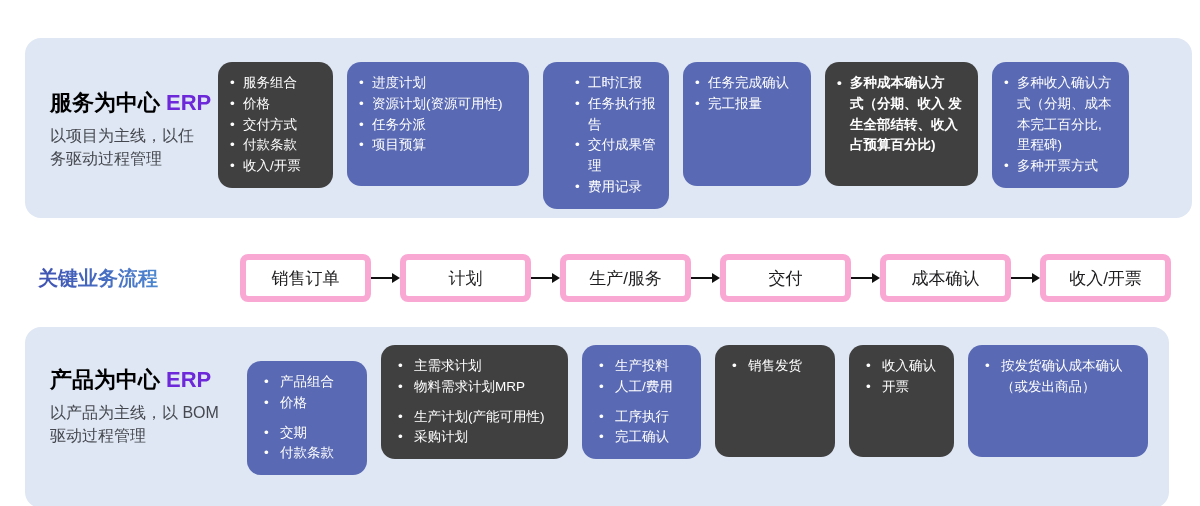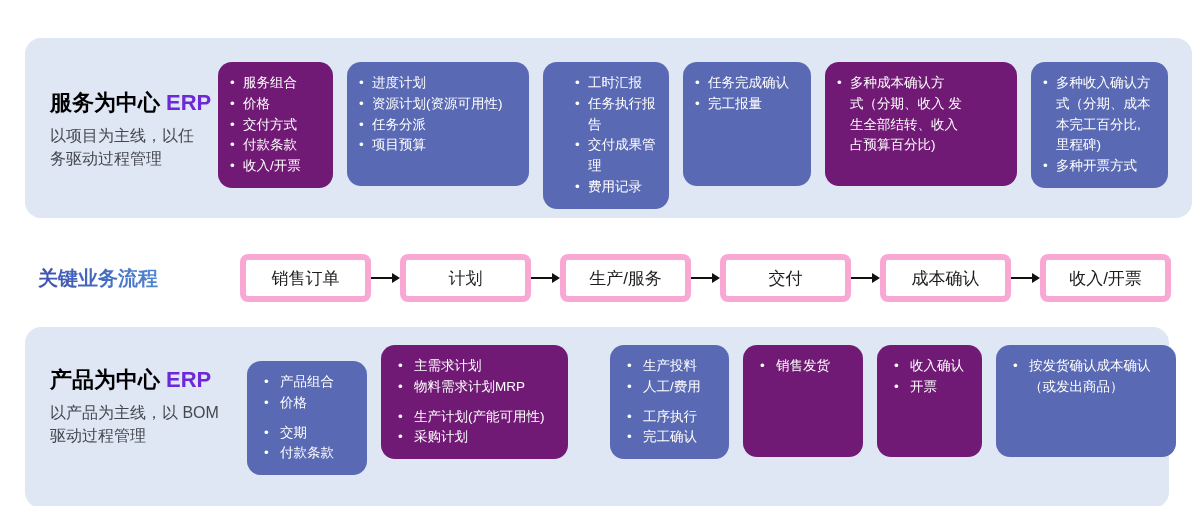--- a/index.html
+++ b/index.html
@@ -46,44 +46,44 @@
 
   
   .feature-box {
     border-radius: 14px;
     padding: 11px 9px 11px 12px;
     color: #ffffff;
     font-size: 13.5px;
     line-height: 1.54;
     flex: 0 0 auto;
   }
-  .feature-box.teal   { background: #701a75; }
+  .feature-box.teal   { background: #404040; }
   .feature-box.purple { background: #5969b3; }
   .top-band .feature-box    { min-height: 124px; }
   .bottom-band .feature-box { min-height: 112px; padding-left: 14px; }
 
   .feature-box ul { list-style: none; }
   .feature-box li {
     position: relative;
     padding-left: 13px;
     white-space: pre-line;
   }
   .feature-box li::before {
     content: "\2022";
     position: absolute; left: 0; top: 0;
   }
   .bottom-band .feature-box li { padding-left: 19px; }
   .bottom-band .feature-box li::before { left: 3px; }
   .feature-box li.gap-top { margin-top: 9px; }
 
   
   .tb1 { width: 115px; } .tb2 { width: 182px; } .tb3 { width: 126px; padding-left: 32px; }
-  .tb4 { width: 128px; } .tb5 { width: 192px; } .tb6 { width: 137px; }
-  
-  .bb1 { width: 120px; margin-top: 16px; } .bb2 { width: 187px; } .bb3 { width: 119px; margin-left: 28px; }
+  .tb4 { width: 128px; } .tb5 { width: 153px; font-weight: bold; } .tb6 { width: 137px; }
+  
+  .bb1 { width: 120px; margin-top: 16px; } .bb2 { width: 187px; } .bb3 { width: 119px; }
   .bb4 { width: 120px; } .bb5 { width: 180px; } .bb6 { width: 105px; }
 
   
   .flow-row {
     margin: 35px 0 0 25px;
     height: 50px;
     display: flex;
     align-items: center;
   }
   .flow-label {

